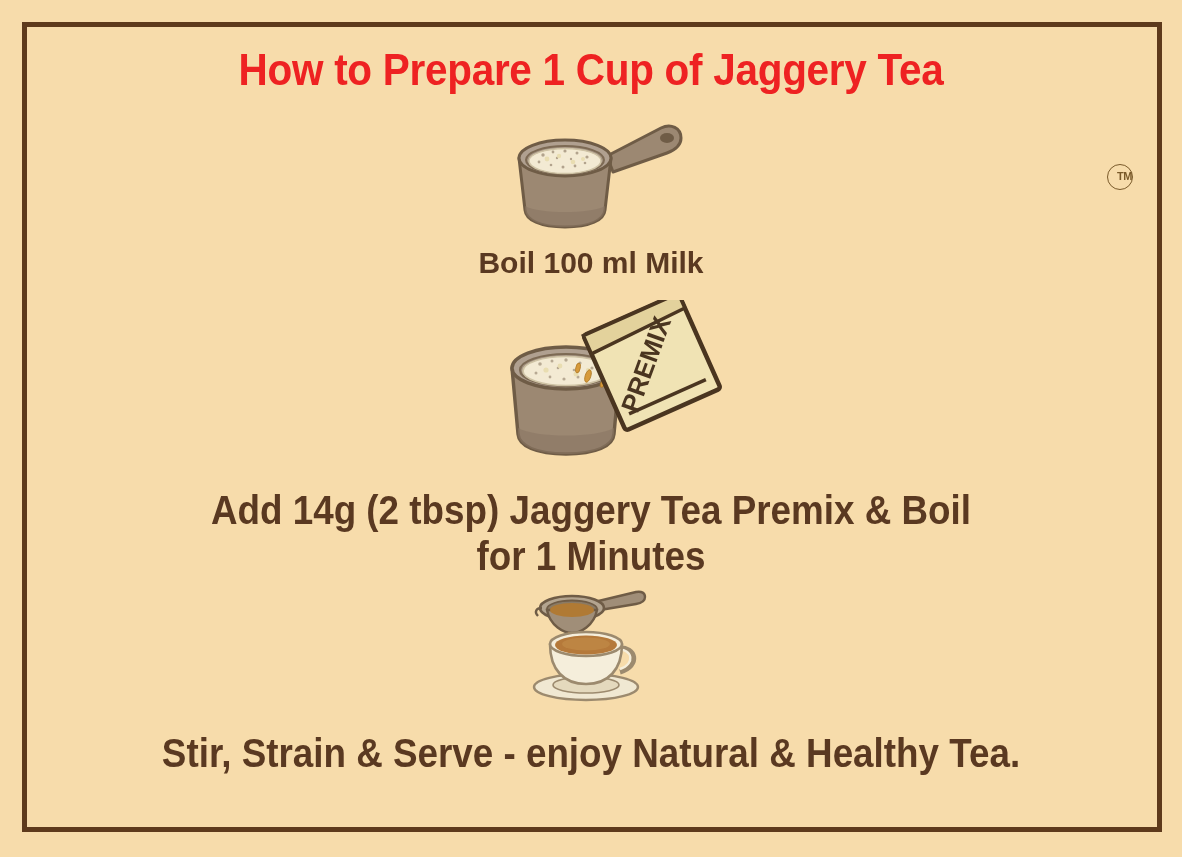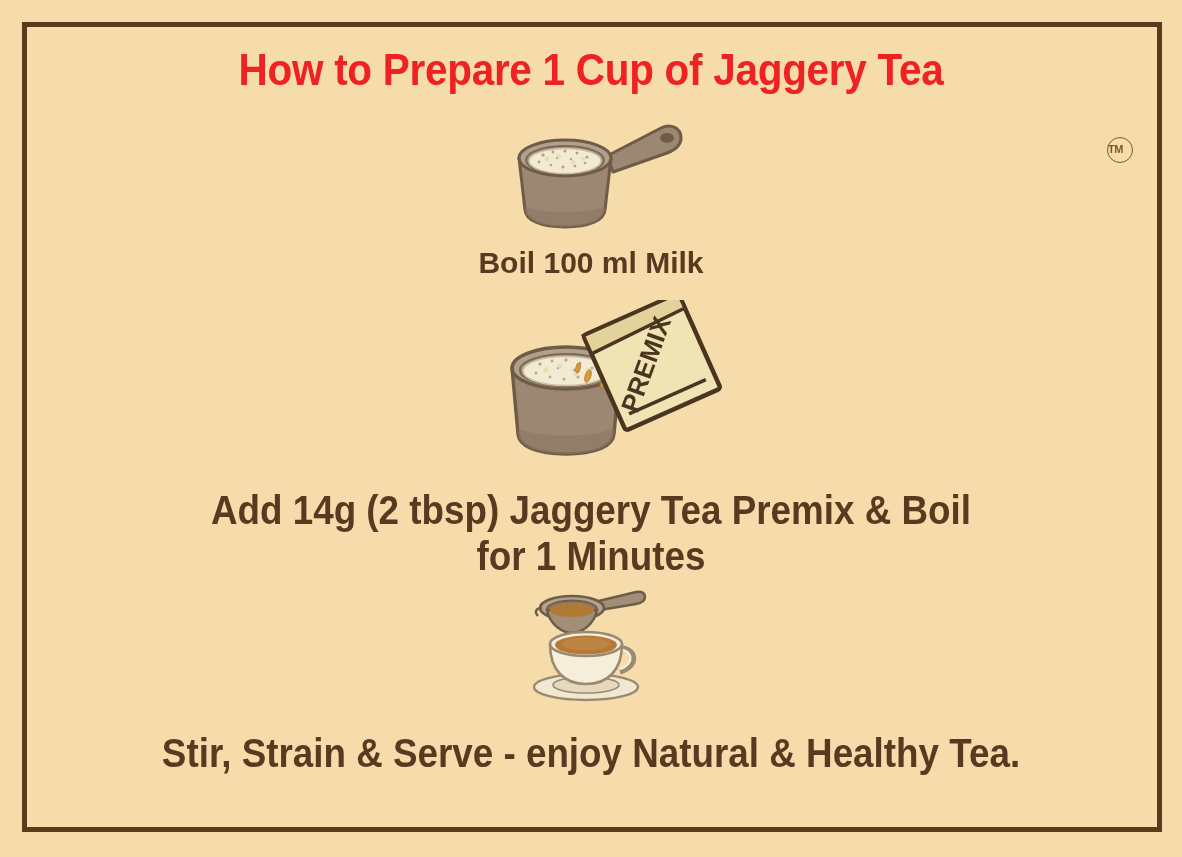--- a/index.html
+++ b/index.html
@@ -77,30 +77,30 @@
   #logo {
     position: absolute;
     left: 952px;
     top: 118px;
     width: 190px;
     height: 126px;
   }
   #logo-tm {
     position: absolute;
     left: 1107px;
-    top: 137px;
+    top: 164px;
     width: 24px;
     height: 24px;
     border: 1.6px solid #7a5a2a;
     border-radius: 50%;
     color: #7a5a2a;
     font-size: 11px;
     font-weight: bold;
     line-height: 22px;
-    text-align: left;
+    text-align: right;
     letter-spacing: -0.5px;
   }
   .logo-word {
     position: absolute;
     width: 100%;
     text-align: center;
     font-weight: bold;
     white-space: nowrap;
     pointer-events: none;
   }

